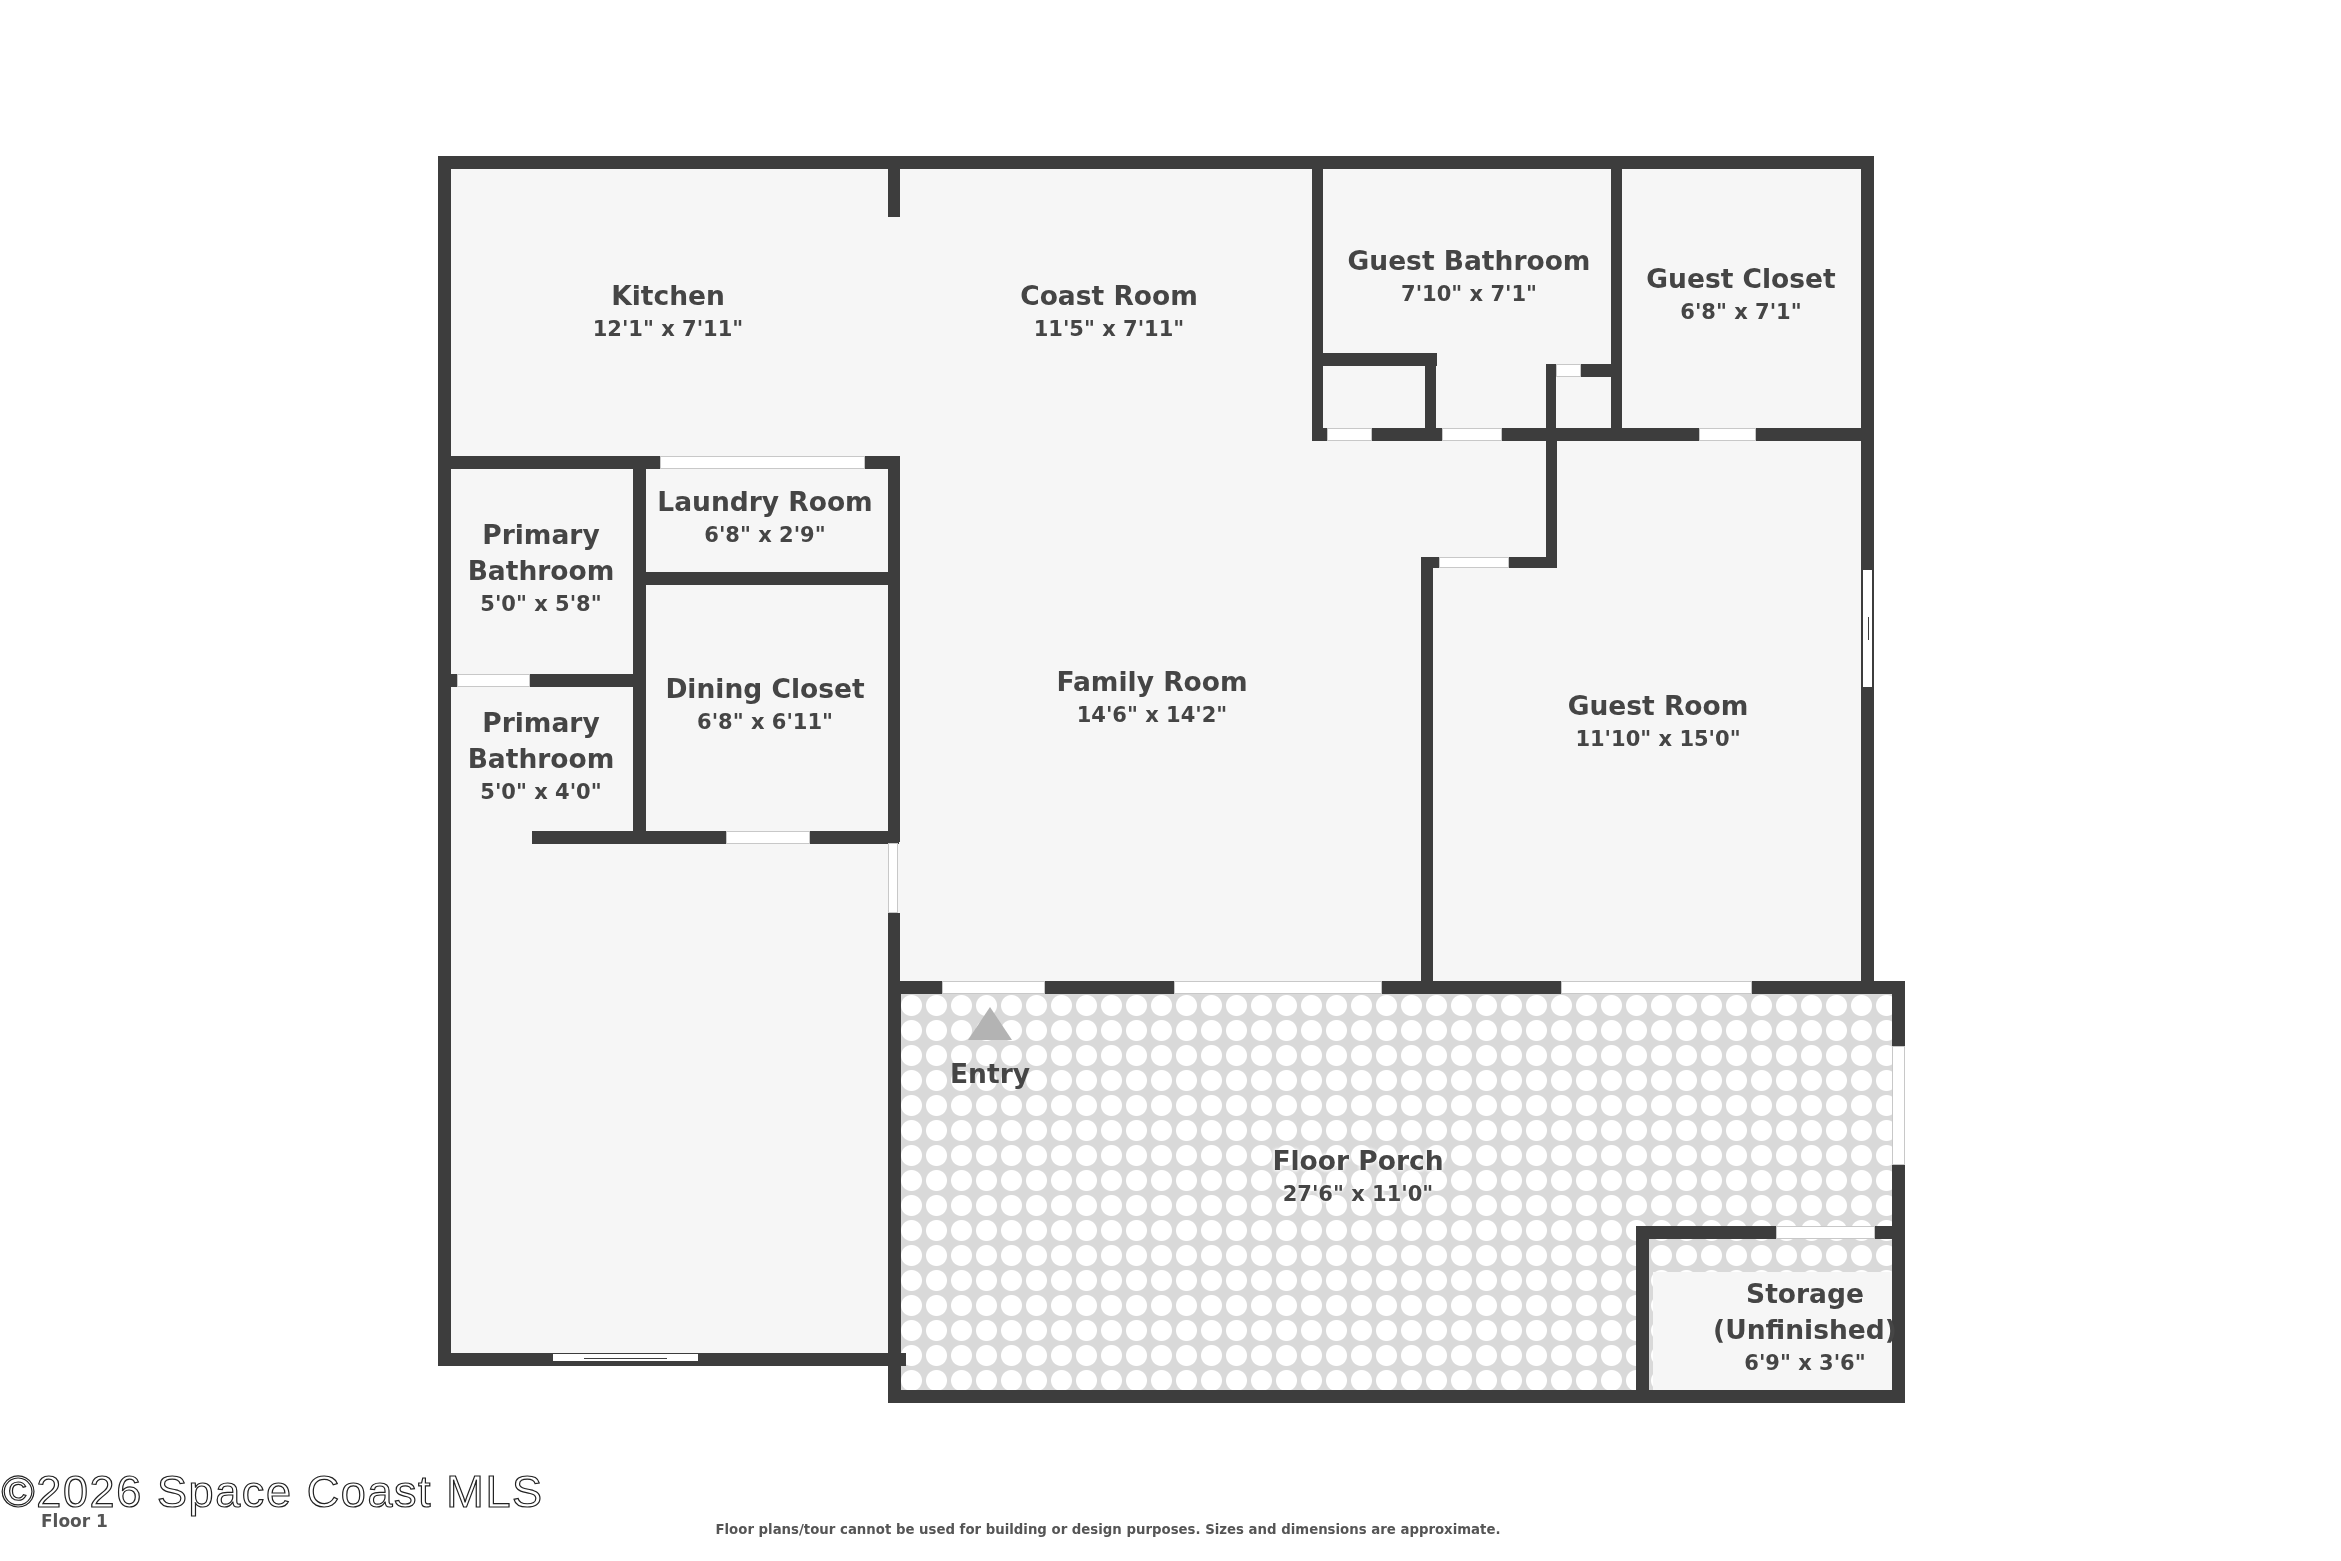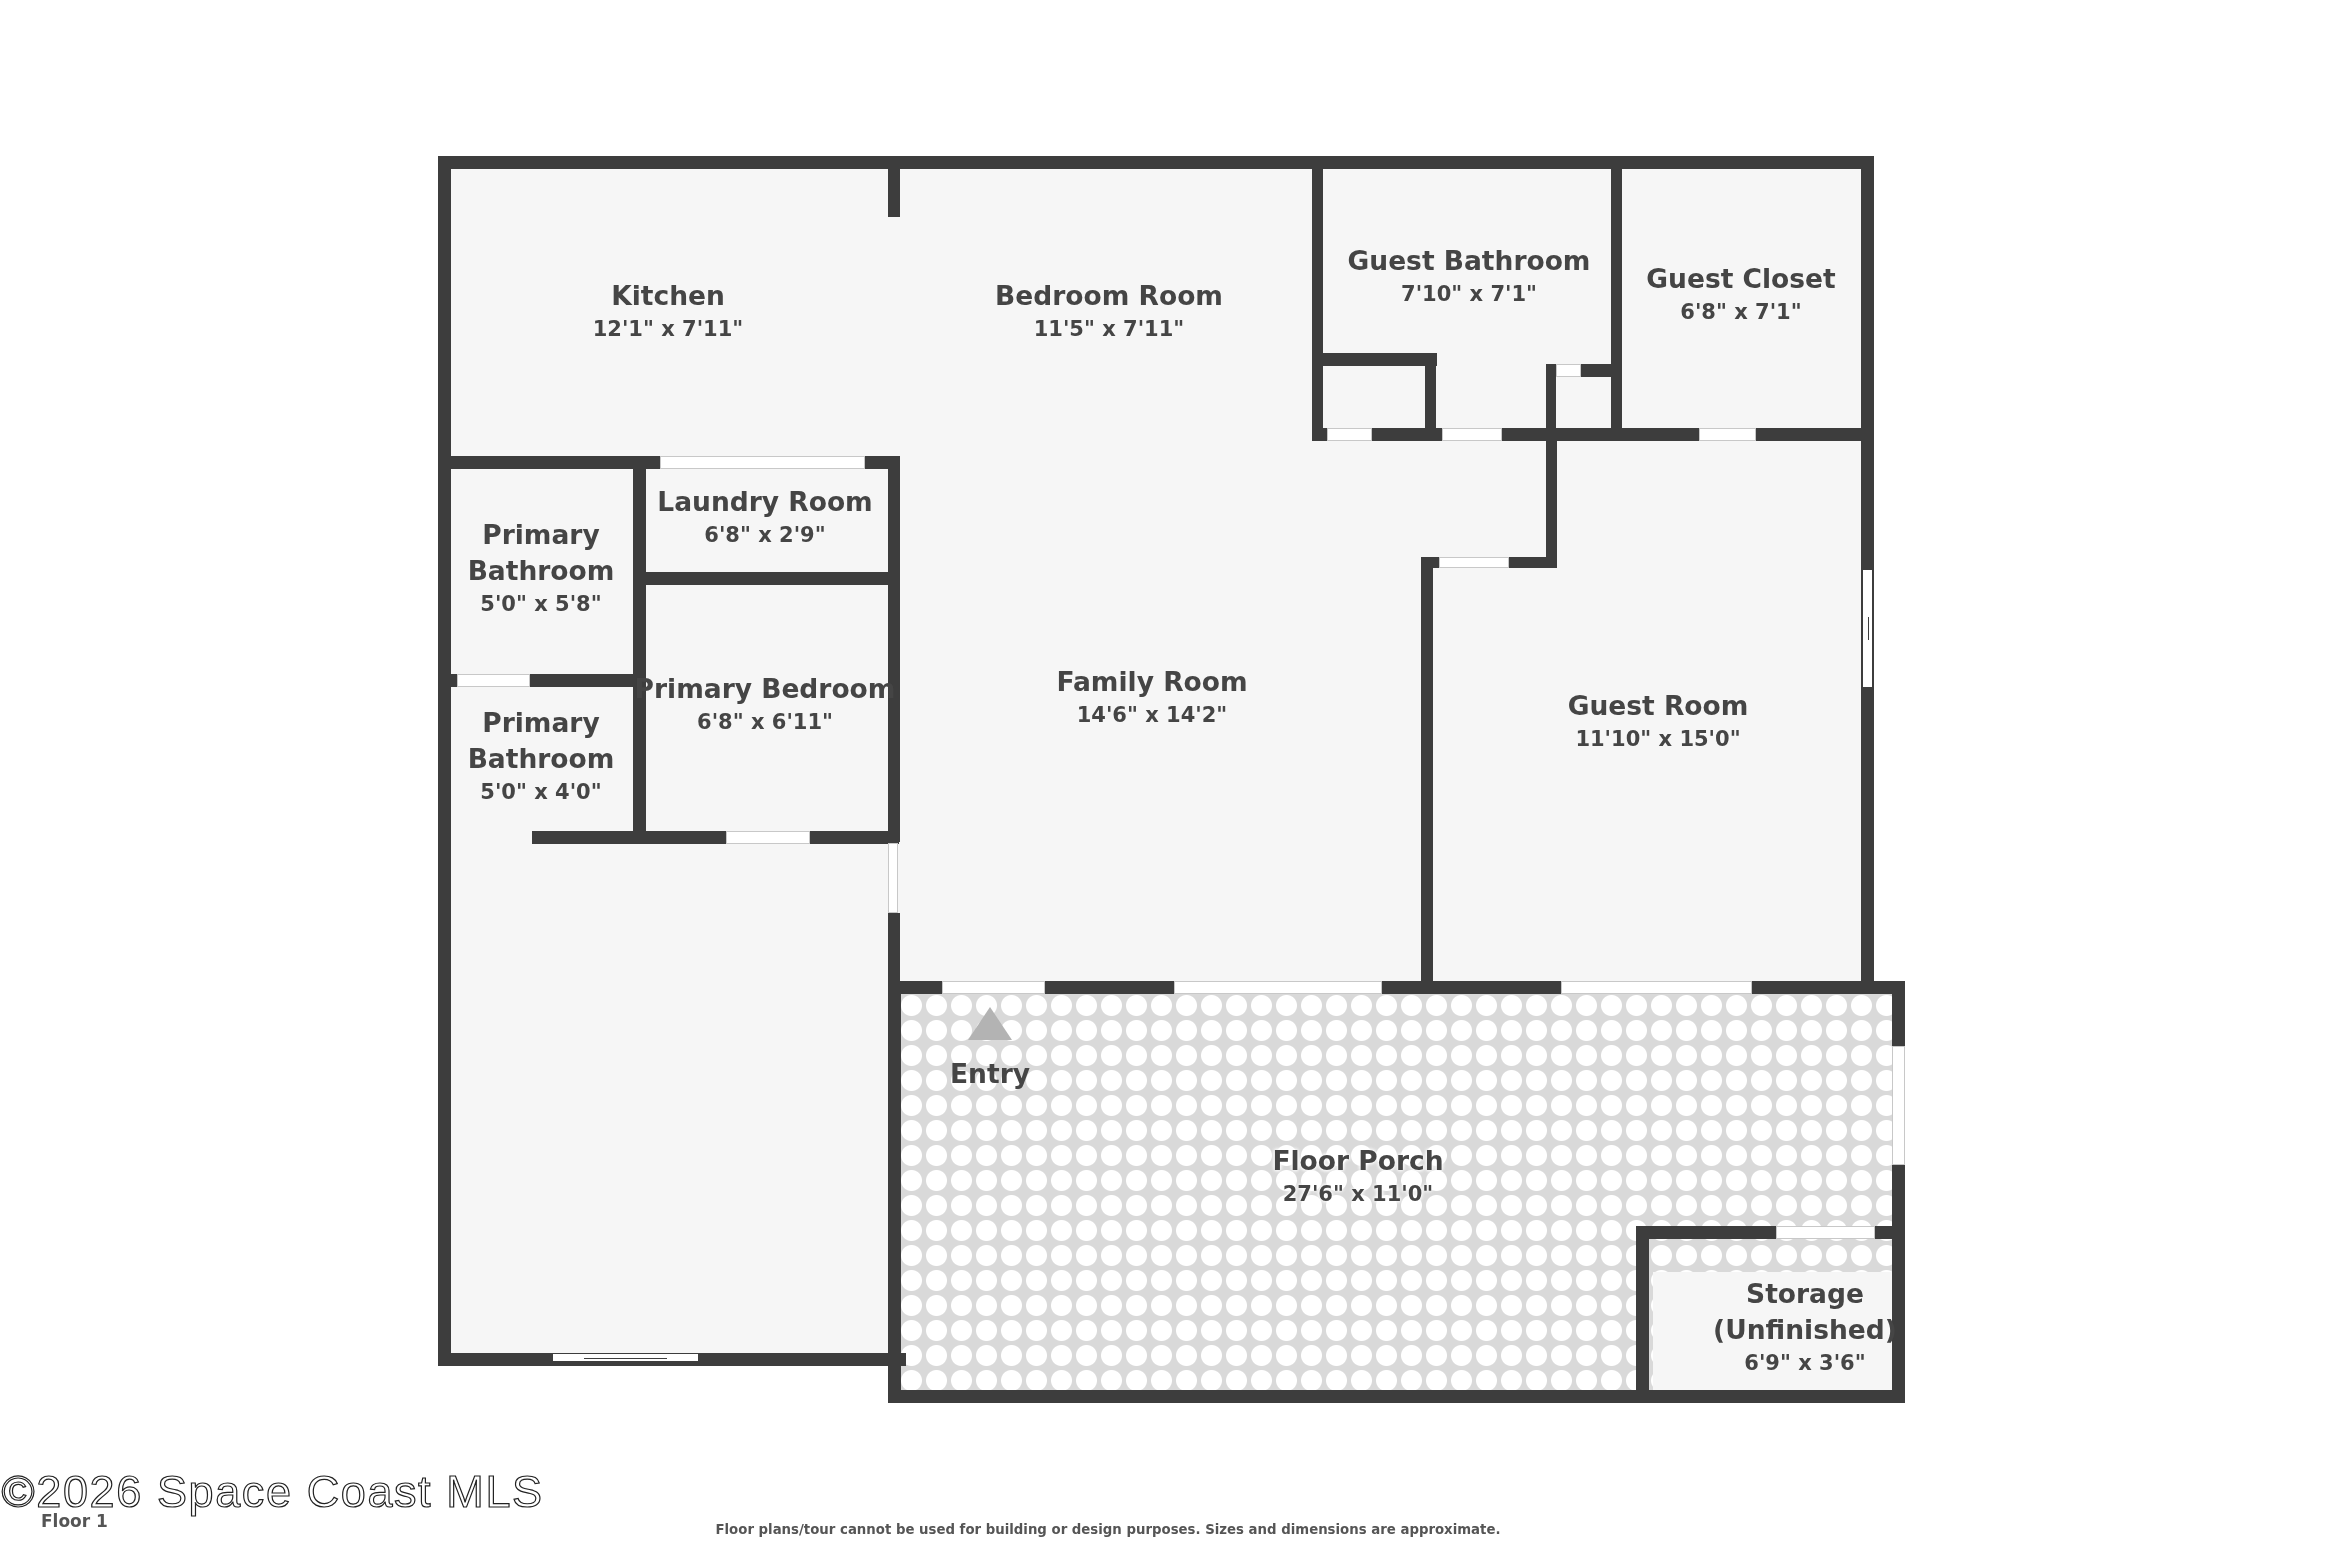--- a/index.html
+++ b/index.html
@@ -104,41 +104,41 @@
   <div class="entry-arrow" style="left:968px;top:1007px;"></div>
   <div class="label" style="left:990px;top:1074px;">
     <span class="name">Entry</span>
   </div>
 
   <div class="label" style="left:668px;top:311px;">
     <span class="name">Kitchen</span>
     <span class="dims">12'1" x 7'11"</span>
   </div>
   <div class="label" style="left:1109px;top:311px;">
-    <span class="name">Bedroom Room</span>
+    <span class="name">Coast Room</span>
     <span class="dims">11'5" x 7'11"</span>
   </div>
   <div class="label" style="left:1469px;top:276px;">
     <span class="name">Guest Bathroom</span>
     <span class="dims">7'10" x 7'1"</span>
   </div>
   <div class="label" style="left:1741px;top:294px;">
     <span class="name">Guest Closet</span>
     <span class="dims">6'8" x 7'1"</span>
   </div>
   <div class="label" style="left:765px;top:517px;">
     <span class="name">Laundry Room</span>
     <span class="dims">6'8" x 2'9"</span>
   </div>
   <div class="label" style="left:541px;top:568px;width:180px;white-space:normal;">
     <span class="name">Primary Bathroom</span>
     <span class="dims">5'0" x 5'8"</span>
   </div>
   <div class="label" style="left:765px;top:704px;">
-    <span class="name">Primary Bedroom</span>
+    <span class="name">Dining Closet</span>
     <span class="dims">6'8" x 6'11"</span>
   </div>
   <div class="label" style="left:541px;top:756px;width:180px;white-space:normal;">
     <span class="name">Primary Bathroom</span>
     <span class="dims">5'0" x 4'0"</span>
   </div>
   <div class="label" style="left:1152px;top:697px;text-align:center;">
     <span class="name">Family Room</span>
     <span class="dims">14'6" x 14'2"</span>
   </div>

